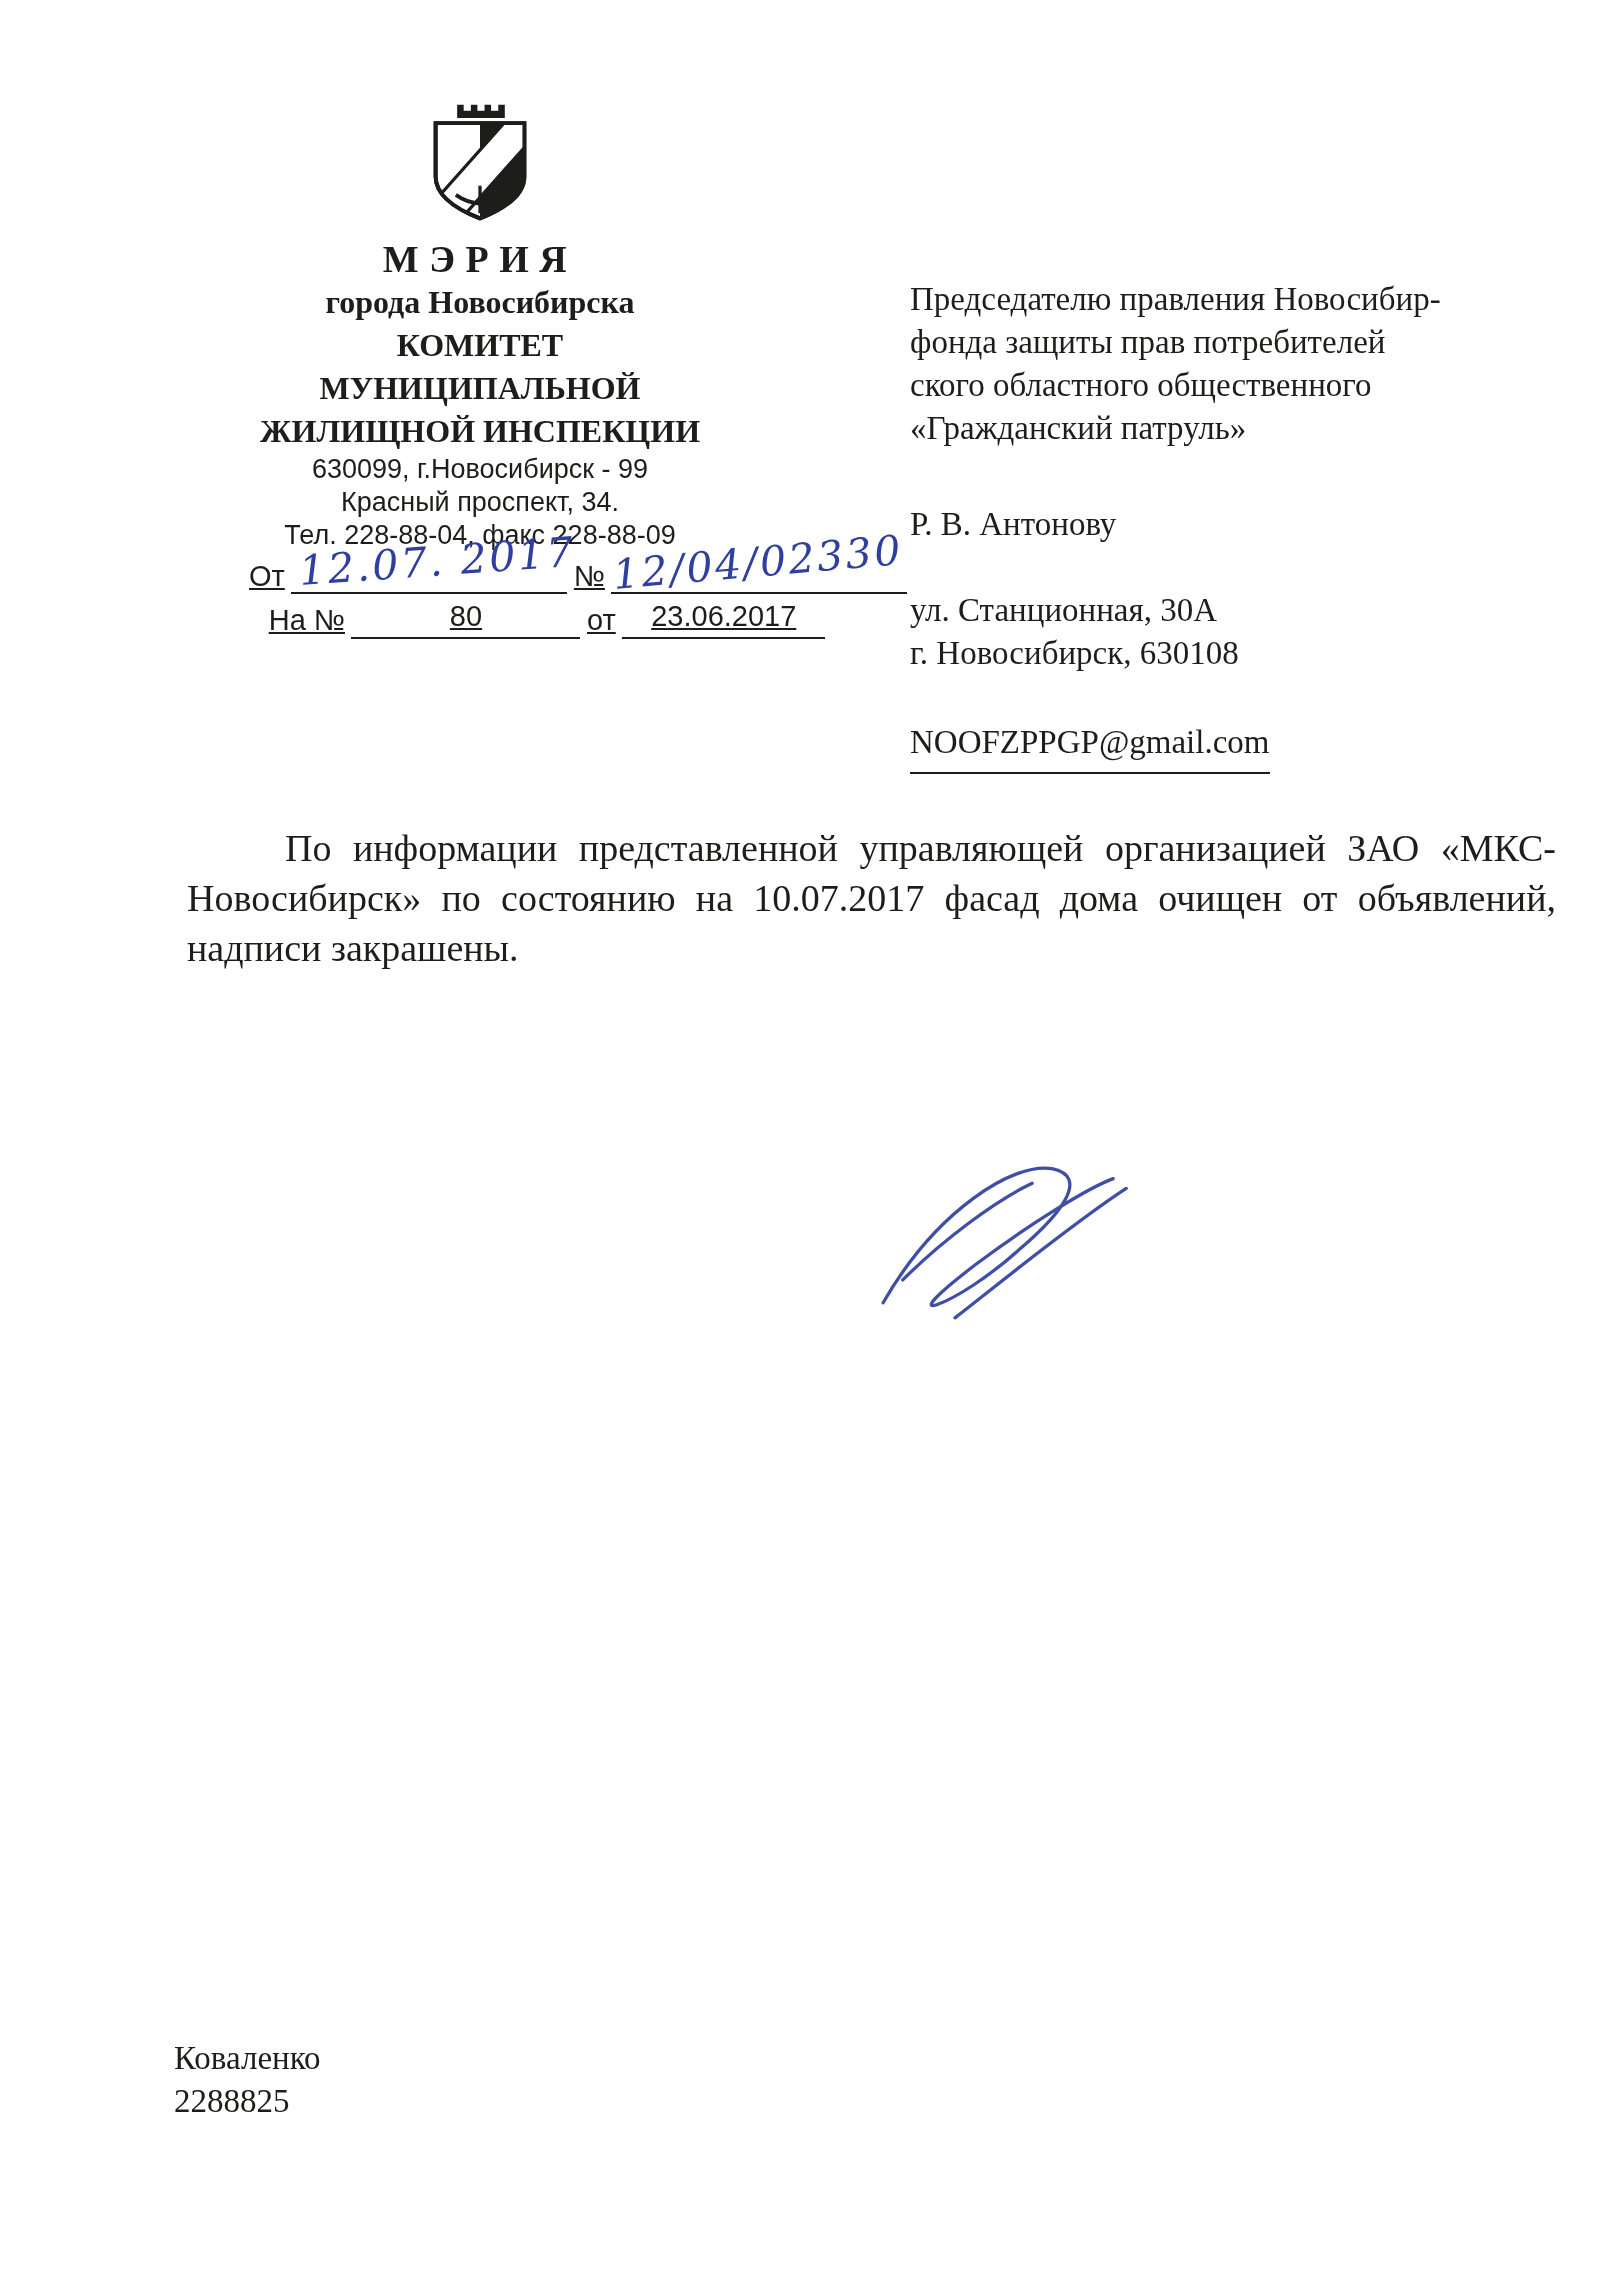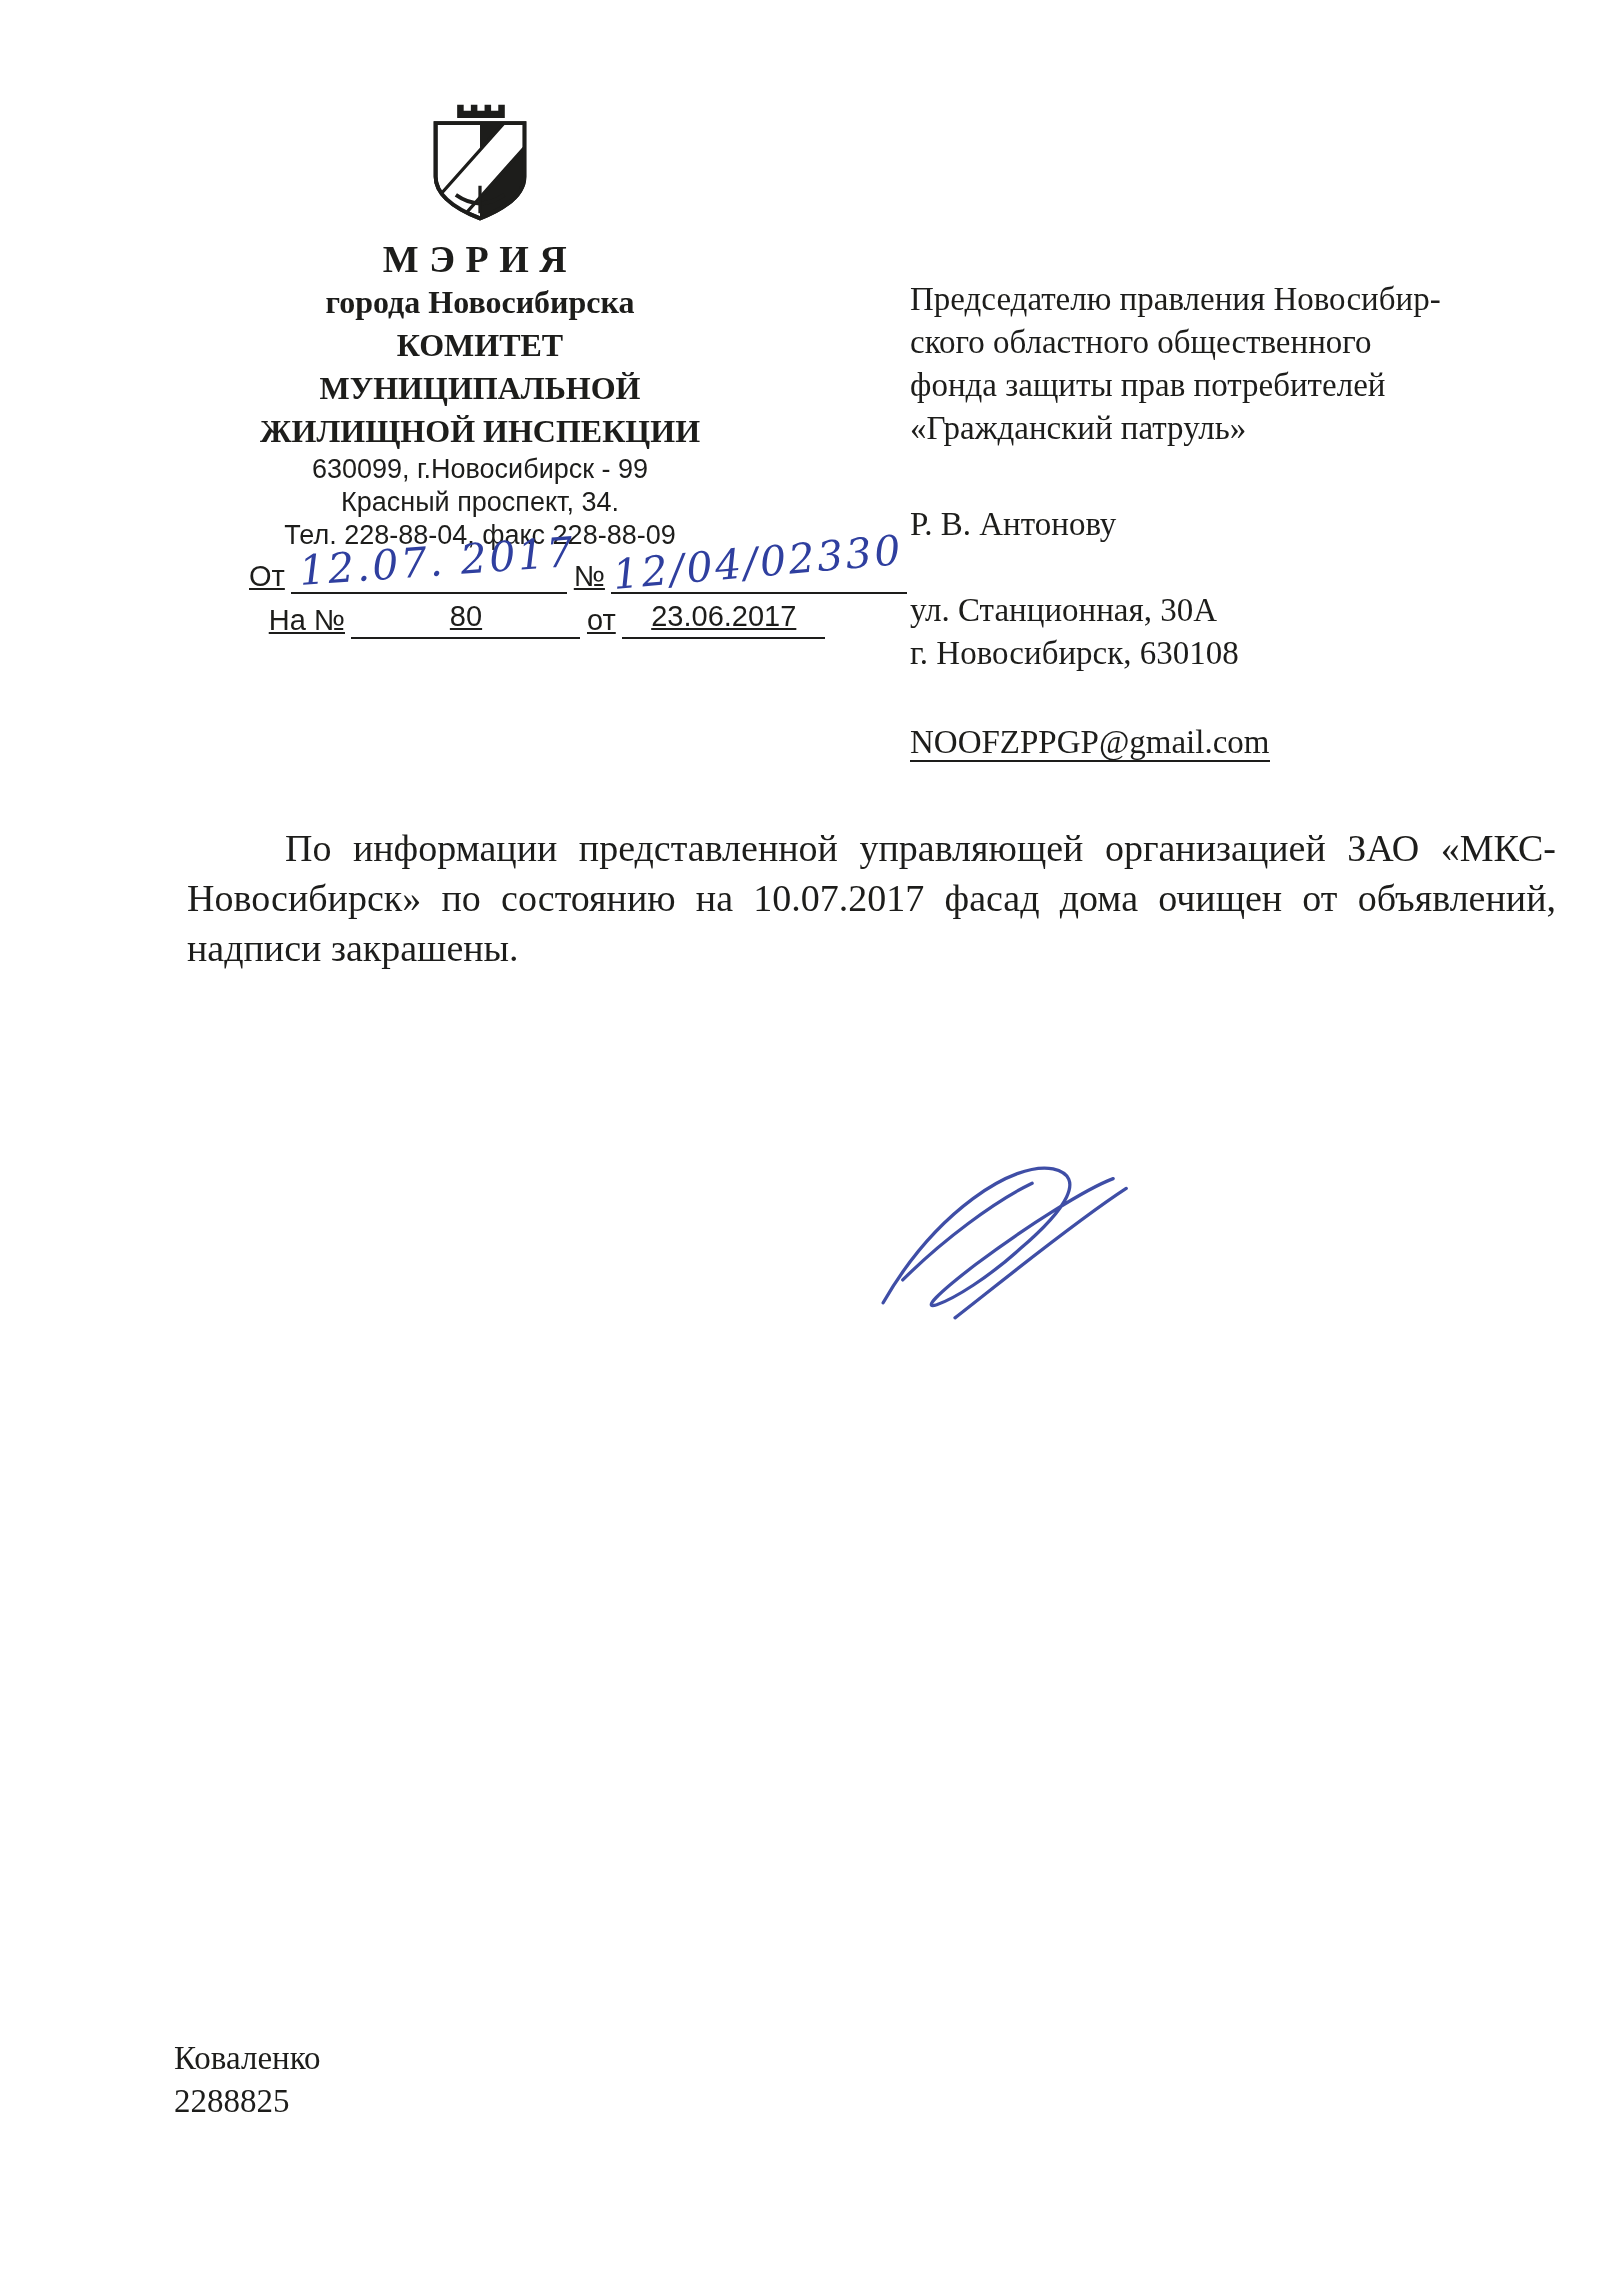--- a/index.html
+++ b/index.html
@@ -53,21 +53,21 @@
     white-space:nowrap;letter-spacing:2.6px;
     transform:rotate(-4deg);transform-origin:left bottom;
   }
   .hw2{left:3.3px;bottom:-6.5px;transform:rotate(-5deg);}
 
   
   .addressee{position:absolute;left:910px;top:278px;width:609px;font-size:33px;line-height:43px;}
   .addressee .name{margin-top:53px;}
   .addressee .street{margin-top:43px;}
   .addressee .email{margin-top:46px;border-bottom:0;}
-  .addressee .email span{border-bottom:2px solid var(--text);padding-bottom:0;}
+  .addressee .email span{border-bottom:2px solid var(--text);padding-bottom:12px;}
 
   
   .body-text{
     position:absolute;left:187px;top:823px;width:1369px;
     font-size:38px;line-height:50px;text-align:justify;
   }
   .body-text p{margin:0;text-indent:98px;}
 
   
   .sig-row{
@@ -137,22 +137,22 @@
       </span>
       <span class="rlabel mid">от</span>
       <span class="blank b4">
         <span class="typed">23.06.2017</span>
       </span>
     </div>
   </div>
 
   <div class="addressee">
     <div class="line">Председателю правления Новосибир-</div>
+    <div class="line">фонда защиты прав потребителей</div>
     <div class="line">ского  областного общественного</div>
-    <div class="line">фонда защиты прав потребителей</div>
     <div class="line">«Гражданский патруль»</div>
     <div class="name">Р. В. Антонову</div>
     <div class="street">ул. Станционная, 30А</div>
     <div class="city">г. Новосибирск, 630108</div>
     <div class="email">
       <span>NOOFZPPGP@gmail.com</span>
     </div>
   </div>
 
   <div class="body-text">

